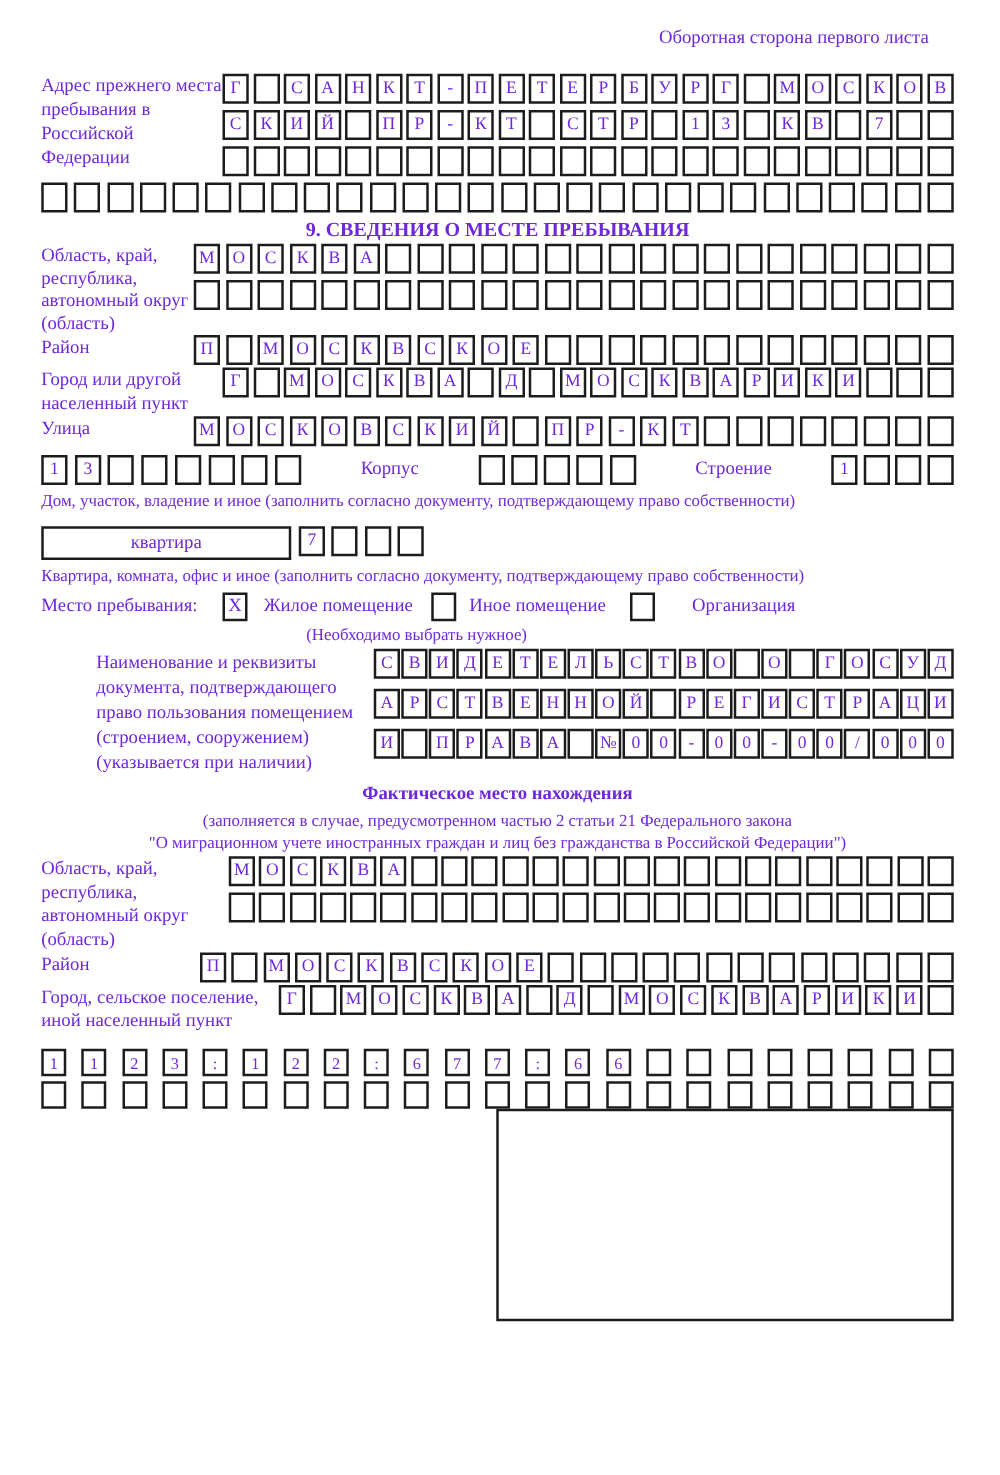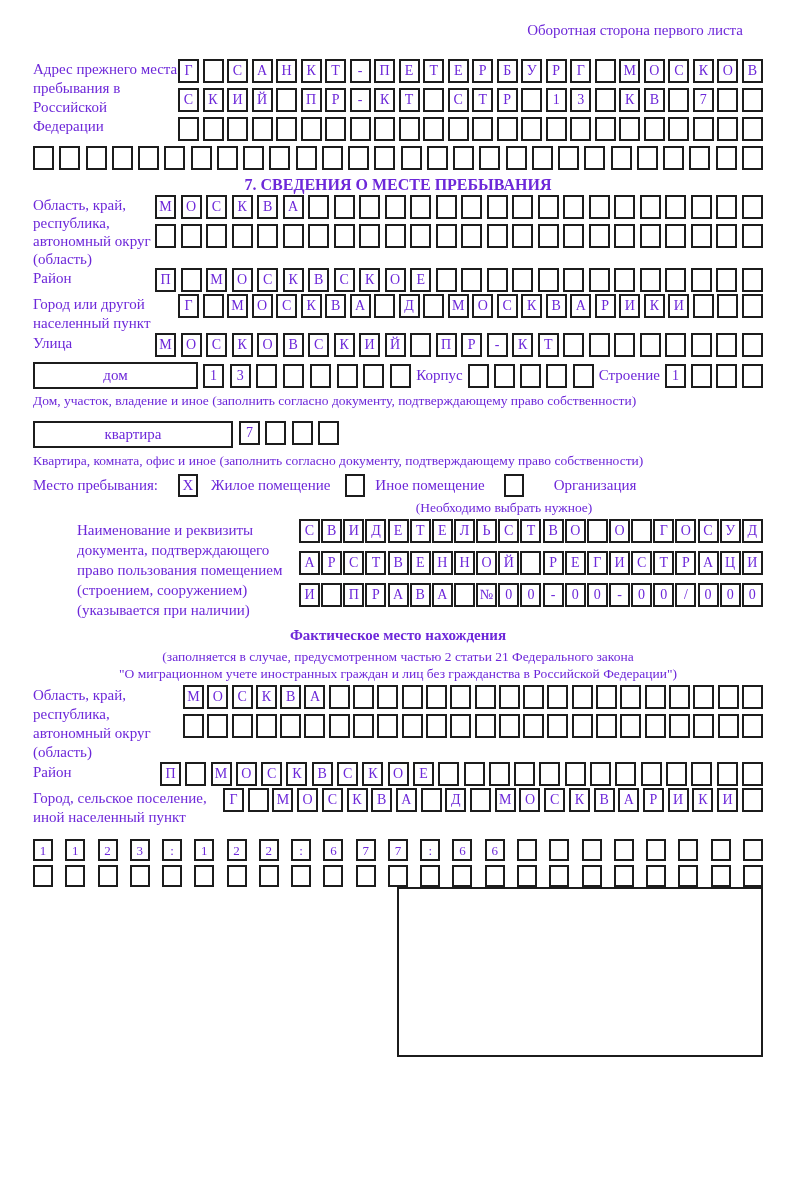--- a/index.html
+++ b/index.html
@@ -52,21 +52,21 @@
   .kvrow{margin-top:12px;align-items:flex-start;}
   .kvcells{width:100px;margin-left:6px;}
   .mestorow{margin-top:5px;align-items:center;}
   .mesto-label{width:145px;}
   .cb{width:20px;height:23px;font-size:15px;}
   .opt{margin-left:13px;}
   .gap15{margin-left:15px;}
   .gap17{margin-left:10px;}
   .gap19{margin-left:19px;}
   .gap30{margin-left:30px;}
-  .neobh{margin-top:3px;margin-left:212px;font-size:13.5px;text-align:center;}
+  .neobh{margin-top:3px;margin-left:212px;font-size:13.5px;}
   .docblk{margin-top:3px;margin-left:44px;}
   .docrows{gap:8px;}
   .facthead{margin-top:6px;text-align:center;font-weight:bold;font-size:15px;line-height:19px;}
   .factnote1{margin-top:3px;}
   .factnote2{margin-top:0px;}
   .kadrows{margin-top:8px;gap:4px;}
   .stampwrap{margin-top:0px;}
   .stampbox{margin-left:364px;width:366px;height:170px;box-sizing:border-box;border:2px solid #1c1c1c;background:#fff;}
   .stampcap{margin-left:340px;width:410px;margin-top:7px;text-align:center;font-size:14px;line-height:19.5px;}
 </style>
@@ -184,21 +184,21 @@
       <span class="cell"></span>
       <span class="cell"></span>
       <span class="cell"></span>
       <span class="cell"></span>
       <span class="cell"></span>
       <span class="cell"></span>
       <span class="cell"></span>
       <span class="cell"></span>
     </div>
 
-  <div class="h2">7. СВЕДЕНИЯ О МЕСТЕ ПРЕБЫВАНИЯ</div>
+  <div class="h2">9. СВЕДЕНИЯ О МЕСТЕ ПРЕБЫВАНИЯ</div>
 
   <div class="frow oblastblk">
     <div class="flabel w122 lh18">Область, край, республика, автономный округ (область)</div>
     <div class="rowstack">
       <div class="box-row">
           <span class="cell">М</span>
           <span class="cell">О</span>
           <span class="cell">С</span>
           <span class="cell">К</span>
           <span class="cell">В</span>
@@ -335,21 +335,20 @@
         <span class="cell"></span>
         <span class="cell"></span>
         <span class="cell"></span>
         <span class="cell"></span>
         <span class="cell"></span>
         <span class="cell"></span>
       </div>
   </div>
 
   <div class="frow domrow">
-    <div class="bigbox bb-dom">дом</div>
     <div class="box-row fixed seg8">
         <span class="cell">1</span>
         <span class="cell">3</span>
         <span class="cell"></span>
         <span class="cell"></span>
         <span class="cell"></span>
         <span class="cell"></span>
         <span class="cell"></span>
         <span class="cell"></span>
       </div>

